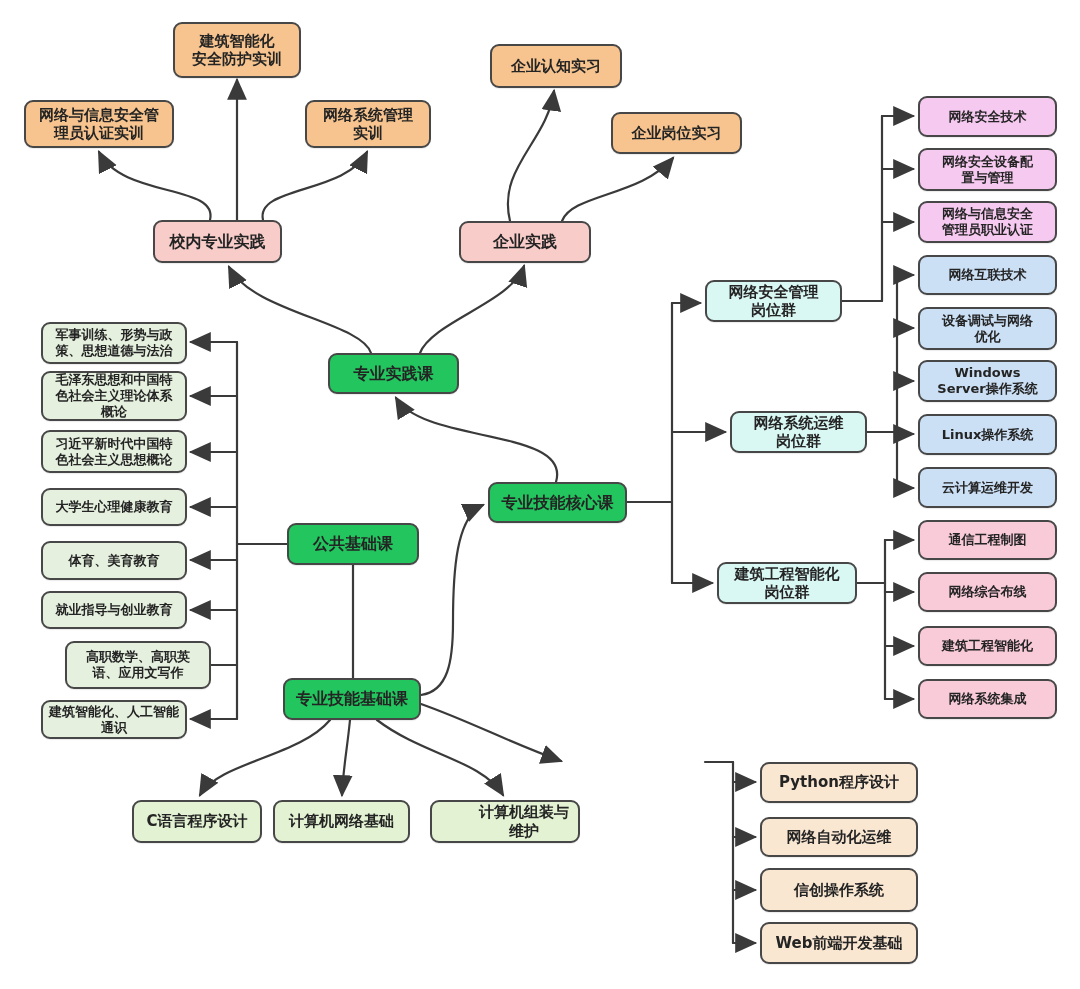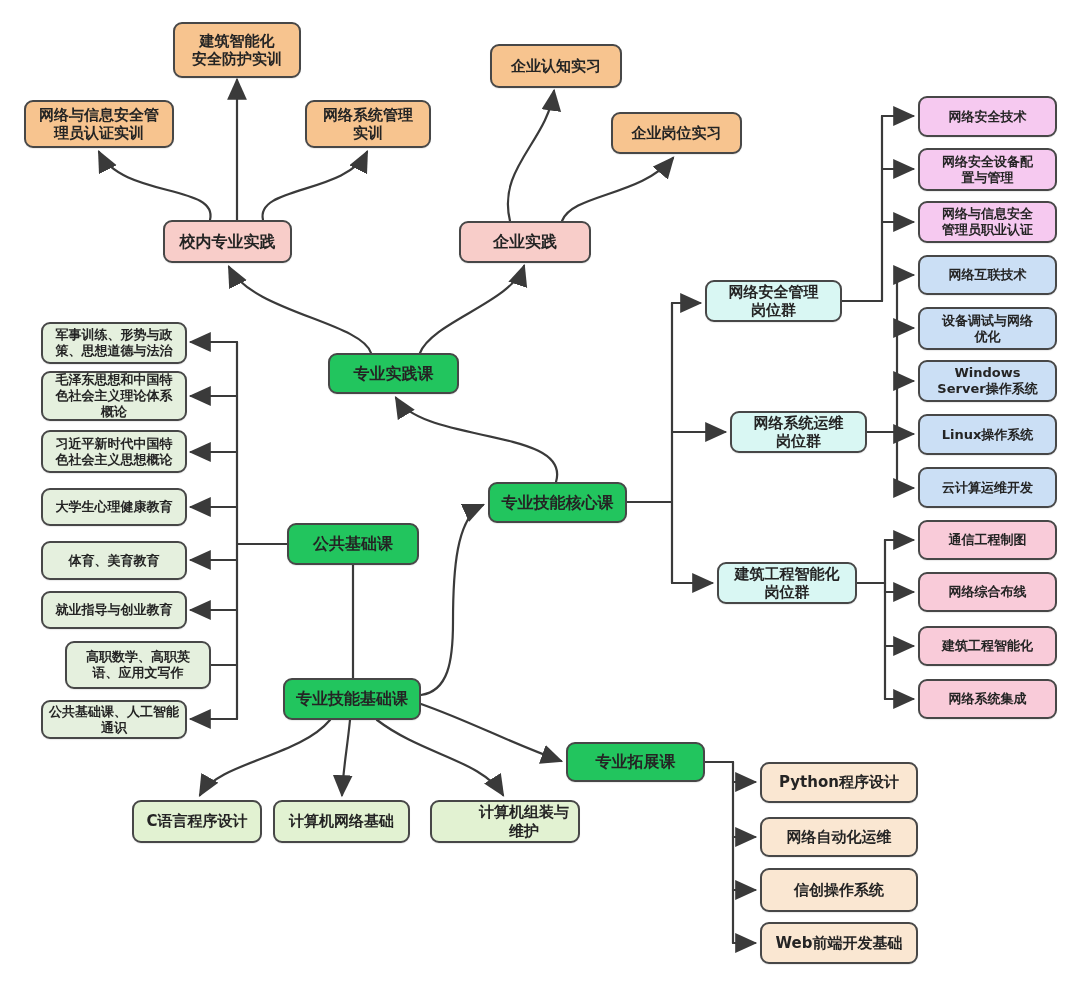--- a/index.html
+++ b/index.html
@@ -114,42 +114,41 @@
   <div class="node orange fz15" style="left:173px;top:22px;width:128px;height:56px;">建筑智能化
 安全防护实训</div>
   <div class="node orange fz15" style="left:24px;top:100px;width:150px;height:48px;">网络与信息安全管
 理员认证实训</div>
   <div class="node orange fz15" style="left:305px;top:100px;width:126px;height:48px;">网络系统管理
 实训</div>
 
   <div class="node orange fz15" style="left:490px;top:44px;width:132px;height:44px;">企业认知实习</div>
   <div class="node orange fz15" style="left:611px;top:112px;width:131px;height:42px;">企业岗位实习</div>
 
-  <div class="node pink fz16" style="left:163px;top:220px;width:129px;height:43px;">校内专业实践</div>
+  <div class="node pink fz16" style="left:153px;top:220px;width:129px;height:43px;">校内专业实践</div>
   <div class="node pink fz16" style="left:459px;top:221px;width:132px;height:42px;">企业实践</div>
 
   <div class="node yellow fz16" style="left:328px;top:353px;width:131px;height:41px;">专业实践课</div>
   <div class="node yellow fz16" style="left:488px;top:482px;width:139px;height:41px;">专业技能核心课</div>
   <div class="node yellow fz16" style="left:287px;top:523px;width:132px;height:42px;">公共基础课</div>
   <div class="node yellow fz16" style="left:283px;top:678px;width:138px;height:42px;">专业技能基础课</div>
-  <div class="node yellow fz16" style="left:566px;top:742px;width:139px;height:40px;">专业拓展课</div>
 
   <div class="node green fz13" style="left:41px;top:322px;width:146px;height:42px;">军事训练、形势与政
 策、思想道德与法治</div>
   <div class="node green fz13" style="left:41px;top:371px;width:146px;height:50px;">毛泽东思想和中国特
 色社会主义理论体系
 概论</div>
   <div class="node green fz13" style="left:41px;top:430px;width:146px;height:43px;">习近平新时代中国特
 色社会主义思想概论</div>
   <div class="node green fz13" style="left:41px;top:488px;width:146px;height:38px;">大学生心理健康教育</div>
   <div class="node green fz13" style="left:41px;top:541px;width:146px;height:39px;">体育、美育教育</div>
   <div class="node green fz13" style="left:41px;top:591px;width:146px;height:38px;">就业指导与创业教育</div>
   <div class="node green fz13" style="left:28px;top:641px;width:146px;height:48px;margin-left:37px;">高职数学、高职英
 语、应用文写作</div>
-  <div class="node green fz13" style="left:41px;top:700px;width:146px;height:39px;">公共基础课、人工智能
+  <div class="node green fz13" style="left:41px;top:700px;width:146px;height:39px;">建筑智能化、人工智能
 通识</div>
 
   <div class="node green2 fz15" style="left:132px;top:800px;width:130px;height:43px;">C语言程序设计</div>
   <div class="node green2 fz15" style="left:273px;top:800px;width:137px;height:43px;">计算机网络基础</div>
   <div class="node green2 fz15" style="left:430px;top:800px;width:150px;height:43px;padding-left:44px;">计算机组装与维护</div>
 
   <div class="node cyan fz15" style="left:705px;top:280px;width:137px;height:42px;">网络安全管理
 岗位群</div>
   <div class="node cyan fz15" style="left:730px;top:411px;width:137px;height:42px;">网络系统运维
 岗位群</div>

